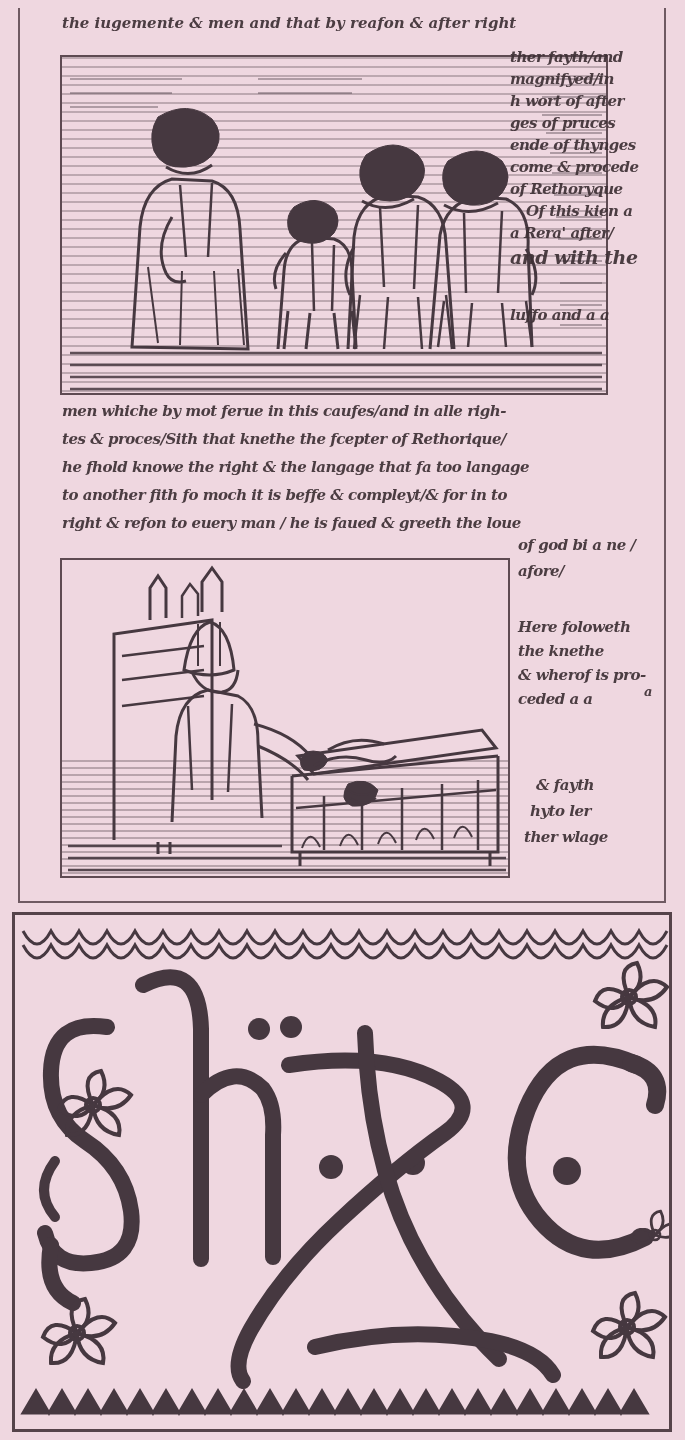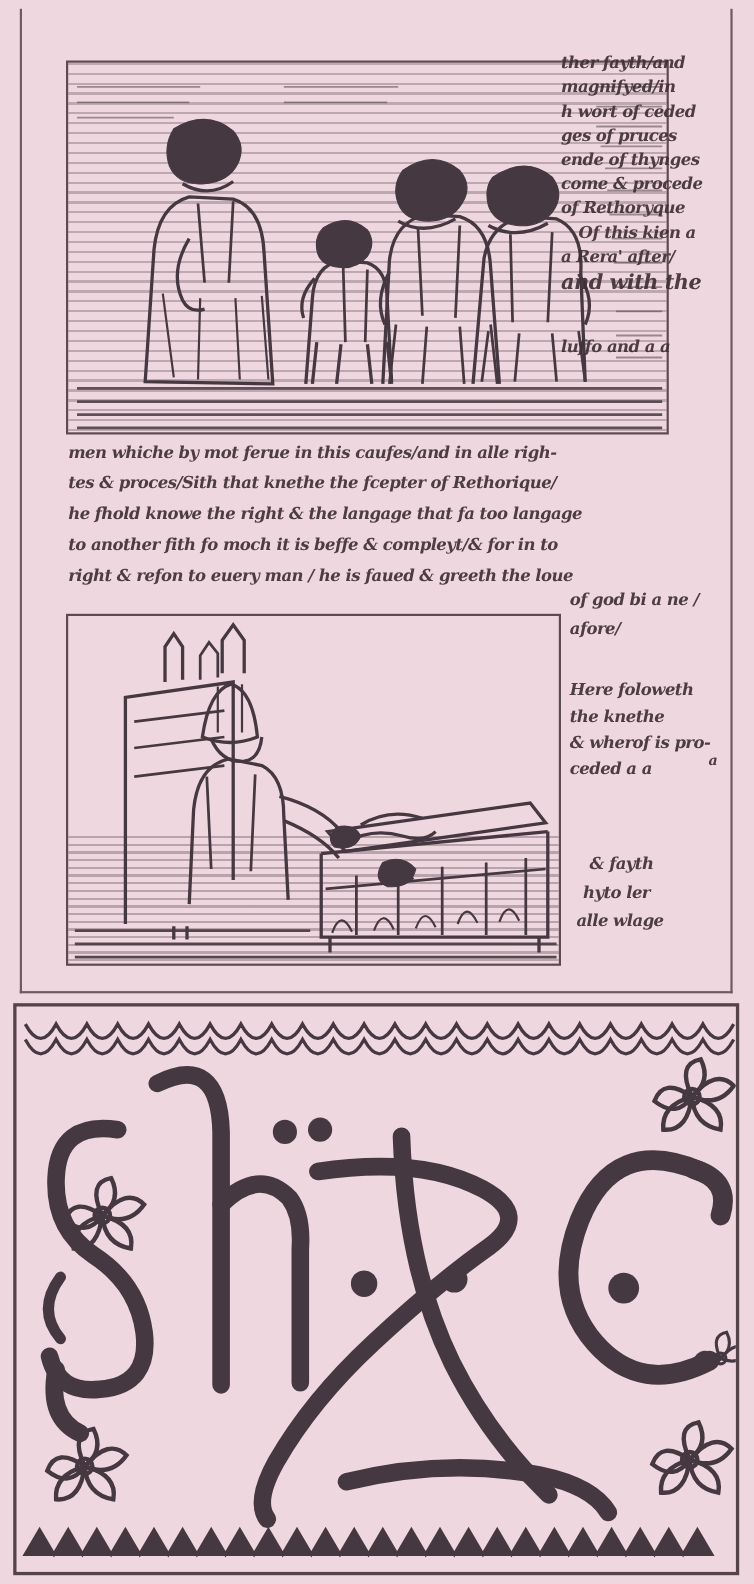--- a/index.html
+++ b/index.html
@@ -109,20 +109,21 @@
   .nofill { fill: none; }
 </style>
 </head>
 <body>
 
 <div class="page">
 
   <div class="leaf-top">
     <div class="leaf-top-border"></div>
 
+    <div class="scriptline" style="left:44px; top:6px; font-size:15px; letter-spacing:0px; width:560px; overflow:hidden;">the iugemente &amp; men and that by reafon &amp; after right</div>
 
     <div class="cut cut-top">
       <div class="hatch"></div>
       <div class="cut-figs">
         <svg width="548" height="340" viewBox="0 0 548 340" aria-hidden="true">
           <g fill="#463840" stroke="#463840">
 
             <g stroke-width="2.5" opacity="0.85">
               <line x1="8" y1="296" x2="540" y2="296"></line>
               <line x1="8" y1="308" x2="540" y2="308"></line>
@@ -186,21 +187,21 @@
               <line x1="498" y1="268" x2="540" y2="268"></line>
             </g>
           </g>
         </svg>
       </div>
     </div>
 
     <div>
       <div class="scriptline" style="left:492px; top:40px; font-size:15px;font-style:italic;">ther fayth/and</div>
       <div class="scriptline" style="left:492px; top:62px; font-size:15px;">magnifyed/in</div>
-      <div class="scriptline" style="left:492px; top:84px; font-size:15px;">h wort of ceded</div>
+      <div class="scriptline" style="left:492px; top:84px; font-size:15px;">h wort of after</div>
       <div class="scriptline" style="left:492px; top:106px; font-size:15px;">ges of  pruces</div>
       <div class="scriptline" style="left:492px; top:128px; font-size:15px;">ende of thynges</div>
       <div class="scriptline" style="left:492px; top:150px; font-size:15px;">come &amp; procede</div>
       <div class="scriptline" style="left:492px; top:172px; font-size:15px;">of Rethoryque</div>
       <div class="scriptline" style="left:492px; top:194px; font-size:15px;margin-left:16px;">Of this kien a</div>
       <div class="scriptline" style="left:492px; top:216px; font-size:15px;">a Rera' after/</div>
       <div class="scriptline" style="left:492px; top:238px; font-size:19px;">and with the</div>
       <div class="scriptline" style="left:492px; top:262px; font-size:15px;margin-top:36px;">luffo and  a a</div>
     </div>
 
@@ -282,21 +283,21 @@
       <div class="scriptline" style="left:500px; top:610px; font-size:15px;">Here foloweth</div>
       <div class="scriptline" style="left:500px; top:634px; font-size:15px;">the knethe</div>
       <div class="scriptline" style="left:500px; top:658px; font-size:15px;">&amp; wherof is pro-</div>
       <div class="scriptline" style="left:500px; top:682px; font-size:15px;">ceded a   a</div>
       <div class="scriptline" style="left:626px; top:676px; font-size:13px;">a</div>
     </div>
 
     <div>
       <div class="scriptline" style="left:518px; top:768px; font-size:15px;">&amp; fayth</div>
       <div class="scriptline" style="left:512px; top:794px; font-size:15px;text-align:right;">hyto ler</div>
-      <div class="scriptline" style="left:506px; top:820px; font-size:15px;">alle wlage</div>
+      <div class="scriptline" style="left:506px; top:820px; font-size:15px;">ther wlage</div>
     </div>
   </div>
 
   <div class="leaf-bottom">
     <svg width="654" height="514" viewBox="0 0 654 514" aria-hidden="true">
       <g stroke="#463840" fill="none">
 
         <g stroke-width="3">
           <path d="M8 16 q14 26 28 0 q14 26 28 0 q14 26 28 0 q14 26 28 0 q14 26 28 0 q14 26 28 0
                    q14 26 28 0 q14 26 28 0 q14 26 28 0 q14 26 28 0 q14 26 28 0 q14 26 28 0

